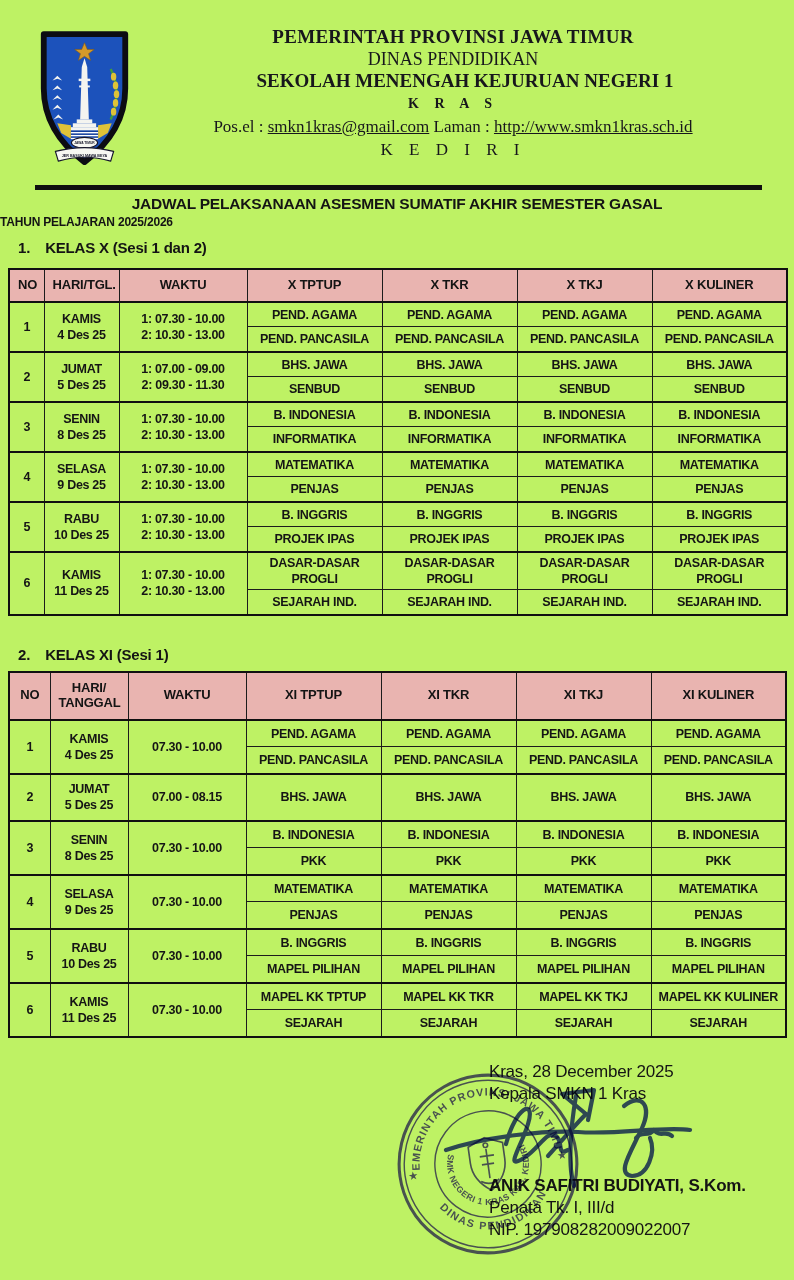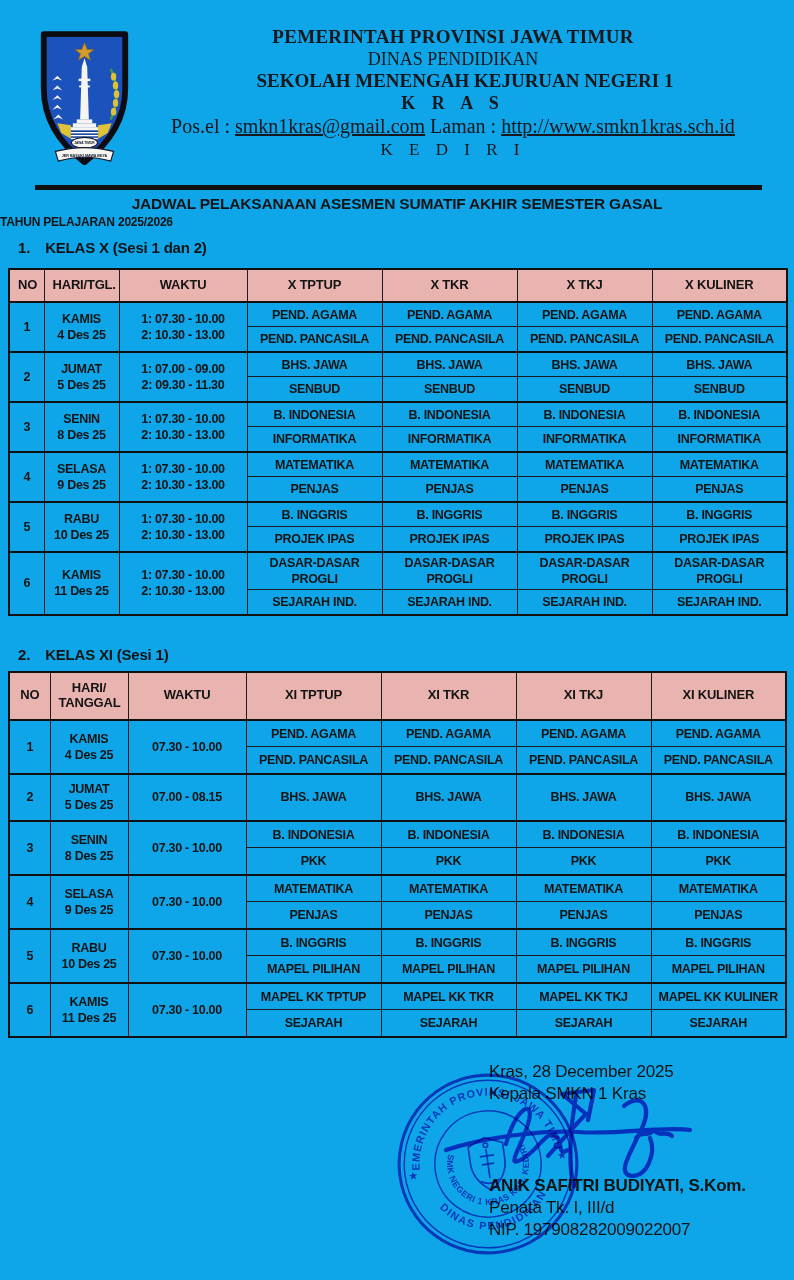--- a/index.html
+++ b/index.html
@@ -1,26 +1,26 @@
 <!DOCTYPE html>
 <html><head>
 <meta charset="utf-8">
 <style>
   html,body{margin:0;padding:0;background:#e8e8e8;}
-  .page{position:relative;width:794px;height:1280px;background:#0ea5e9;overflow:hidden;
+  .page{position:relative;width:794px;height:1280px;background:#bef264;overflow:hidden;
         font-family:"Liberation Sans",sans-serif;color:#141414;margin:0 auto;}
   
   .letterhead{position:absolute;left:128px;top:26px;width:650px;text-align:center;
               font-family:"Liberation Serif",serif;color:#17171c;}
   .lh1{font-size:19px;font-weight:bold;line-height:22px;letter-spacing:.3px;}
   .lh2{font-size:18px;line-height:22px;}
   .lh3{font-size:19px;font-weight:bold;line-height:22px;margin-left:24px;}
-  .lh4{font-size:18px;font-weight:bold;line-height:23px;letter-spacing:6px;}
+  .lh4{font-size:14px;font-weight:bold;line-height:23px;letter-spacing:6px;}
   .lh5{font-size:17px;line-height:23px;}
-  .lh6{font-size:20px;line-height:23px;}
+  .lh6{font-size:17px;line-height:23px;}
   .lh6 .link{text-decoration:underline;}
   .lh7{font-size:17px;line-height:24px;letter-spacing:6px;}
   .logo{position:absolute;left:36px;top:30px;width:97px;height:141px;}
   .rule{position:absolute;left:35px;top:185px;width:727px;height:5px;background:#101010;}
   
   .title1{position:absolute;left:0;top:195px;width:100%;text-align:center;
           font-size:15.5px;font-weight:bold;letter-spacing:-.2px;}
   .title2{position:absolute;left:0;top:215px;width:100%;
           font-size:12px;font-weight:bold;letter-spacing:-.2px;}
   

